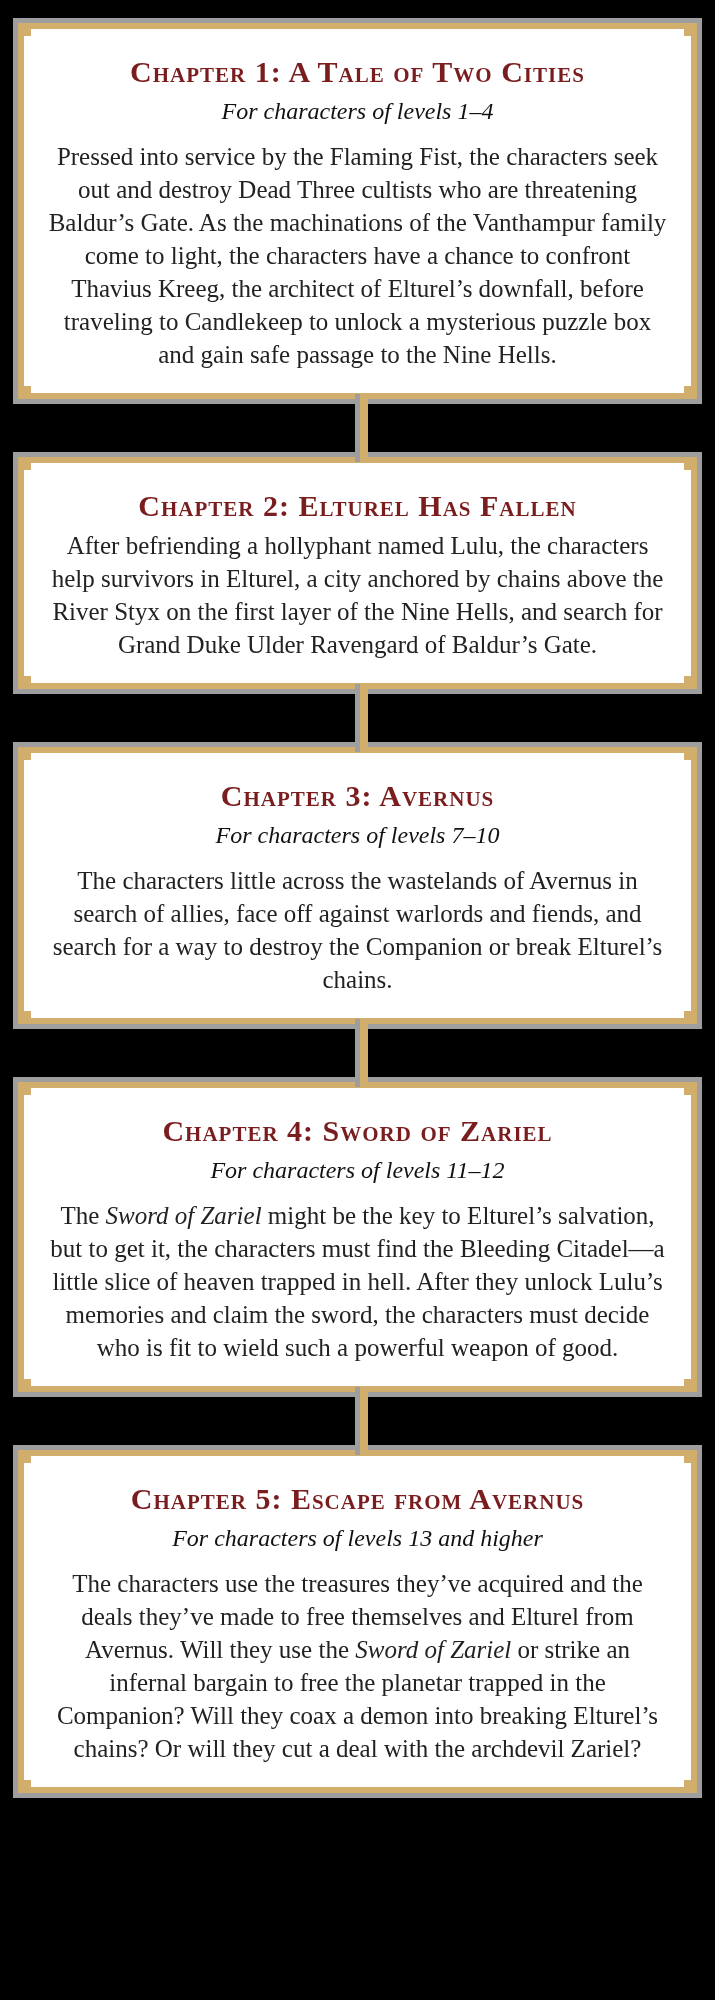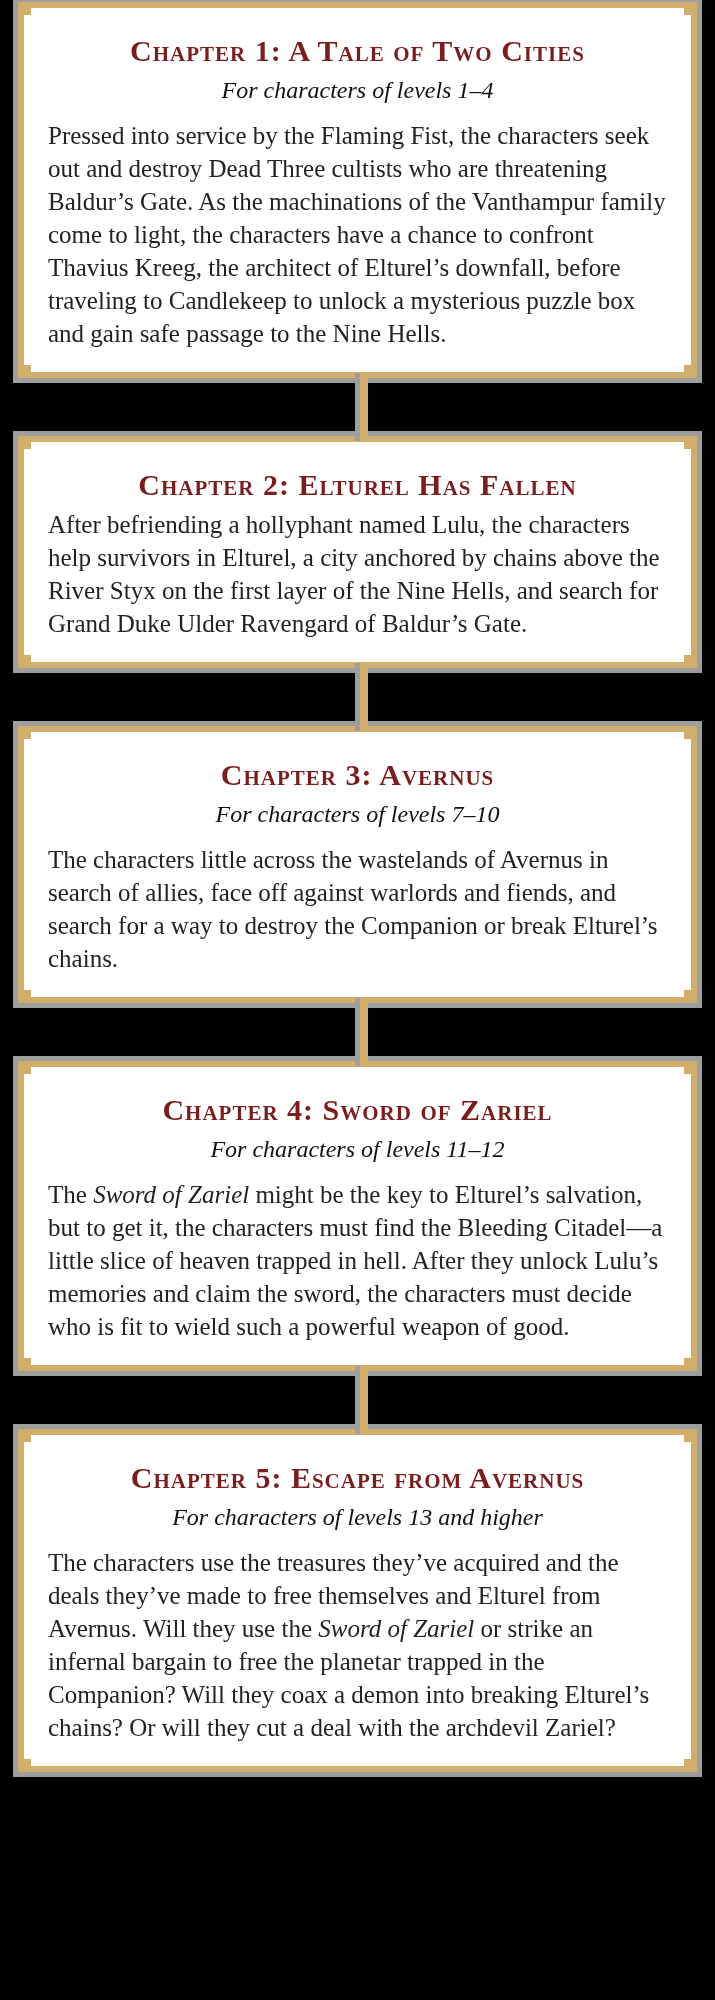--- a/index.html
+++ b/index.html
@@ -11,21 +11,21 @@
     --pagebg:#000000;
   }
   html,body{margin:0;padding:0;}
   body{
     width:715px;height:2000px;overflow:hidden;
     background:var(--pagebg);
     font-family:"Liberation Serif","DejaVu Serif",serif;
   }
   .flow{
     display:flex;flex-direction:column;align-items:center;
-    padding-top:2px;width:715px;box-sizing:border-box;
+    padding-top:23px;width:715px;box-sizing:border-box;
   }
   .chapter-box{
     position:relative;z-index:1;
     width:679px;box-sizing:border-box;
     background:var(--boxbg);
     border:6px solid var(--tan);
     box-shadow:0 0 0 5px var(--gray);
     padding:24px 24px 22px;
     text-align:center;
   }
@@ -48,21 +48,21 @@
   .chapter-subtitle{
     margin:0 0 13px 0;
     font-style:italic;
     font-size:24px;line-height:32px;
     color:#111;
   }
   .chapter-body{
     margin:0;
     font-size:25px;line-height:33px;
     color:var(--ink);
-    text-align:left;
+    text-align:center;
   }
   .chapter-body em{font-style:italic;}
   .connector{
     position:relative;z-index:3;
     align-self:center;
     height:68px;margin:-5px 0;
     width:8px;background:var(--tan);
     border-left:5px solid var(--gray);
     transform:translateX(4px);
   }

